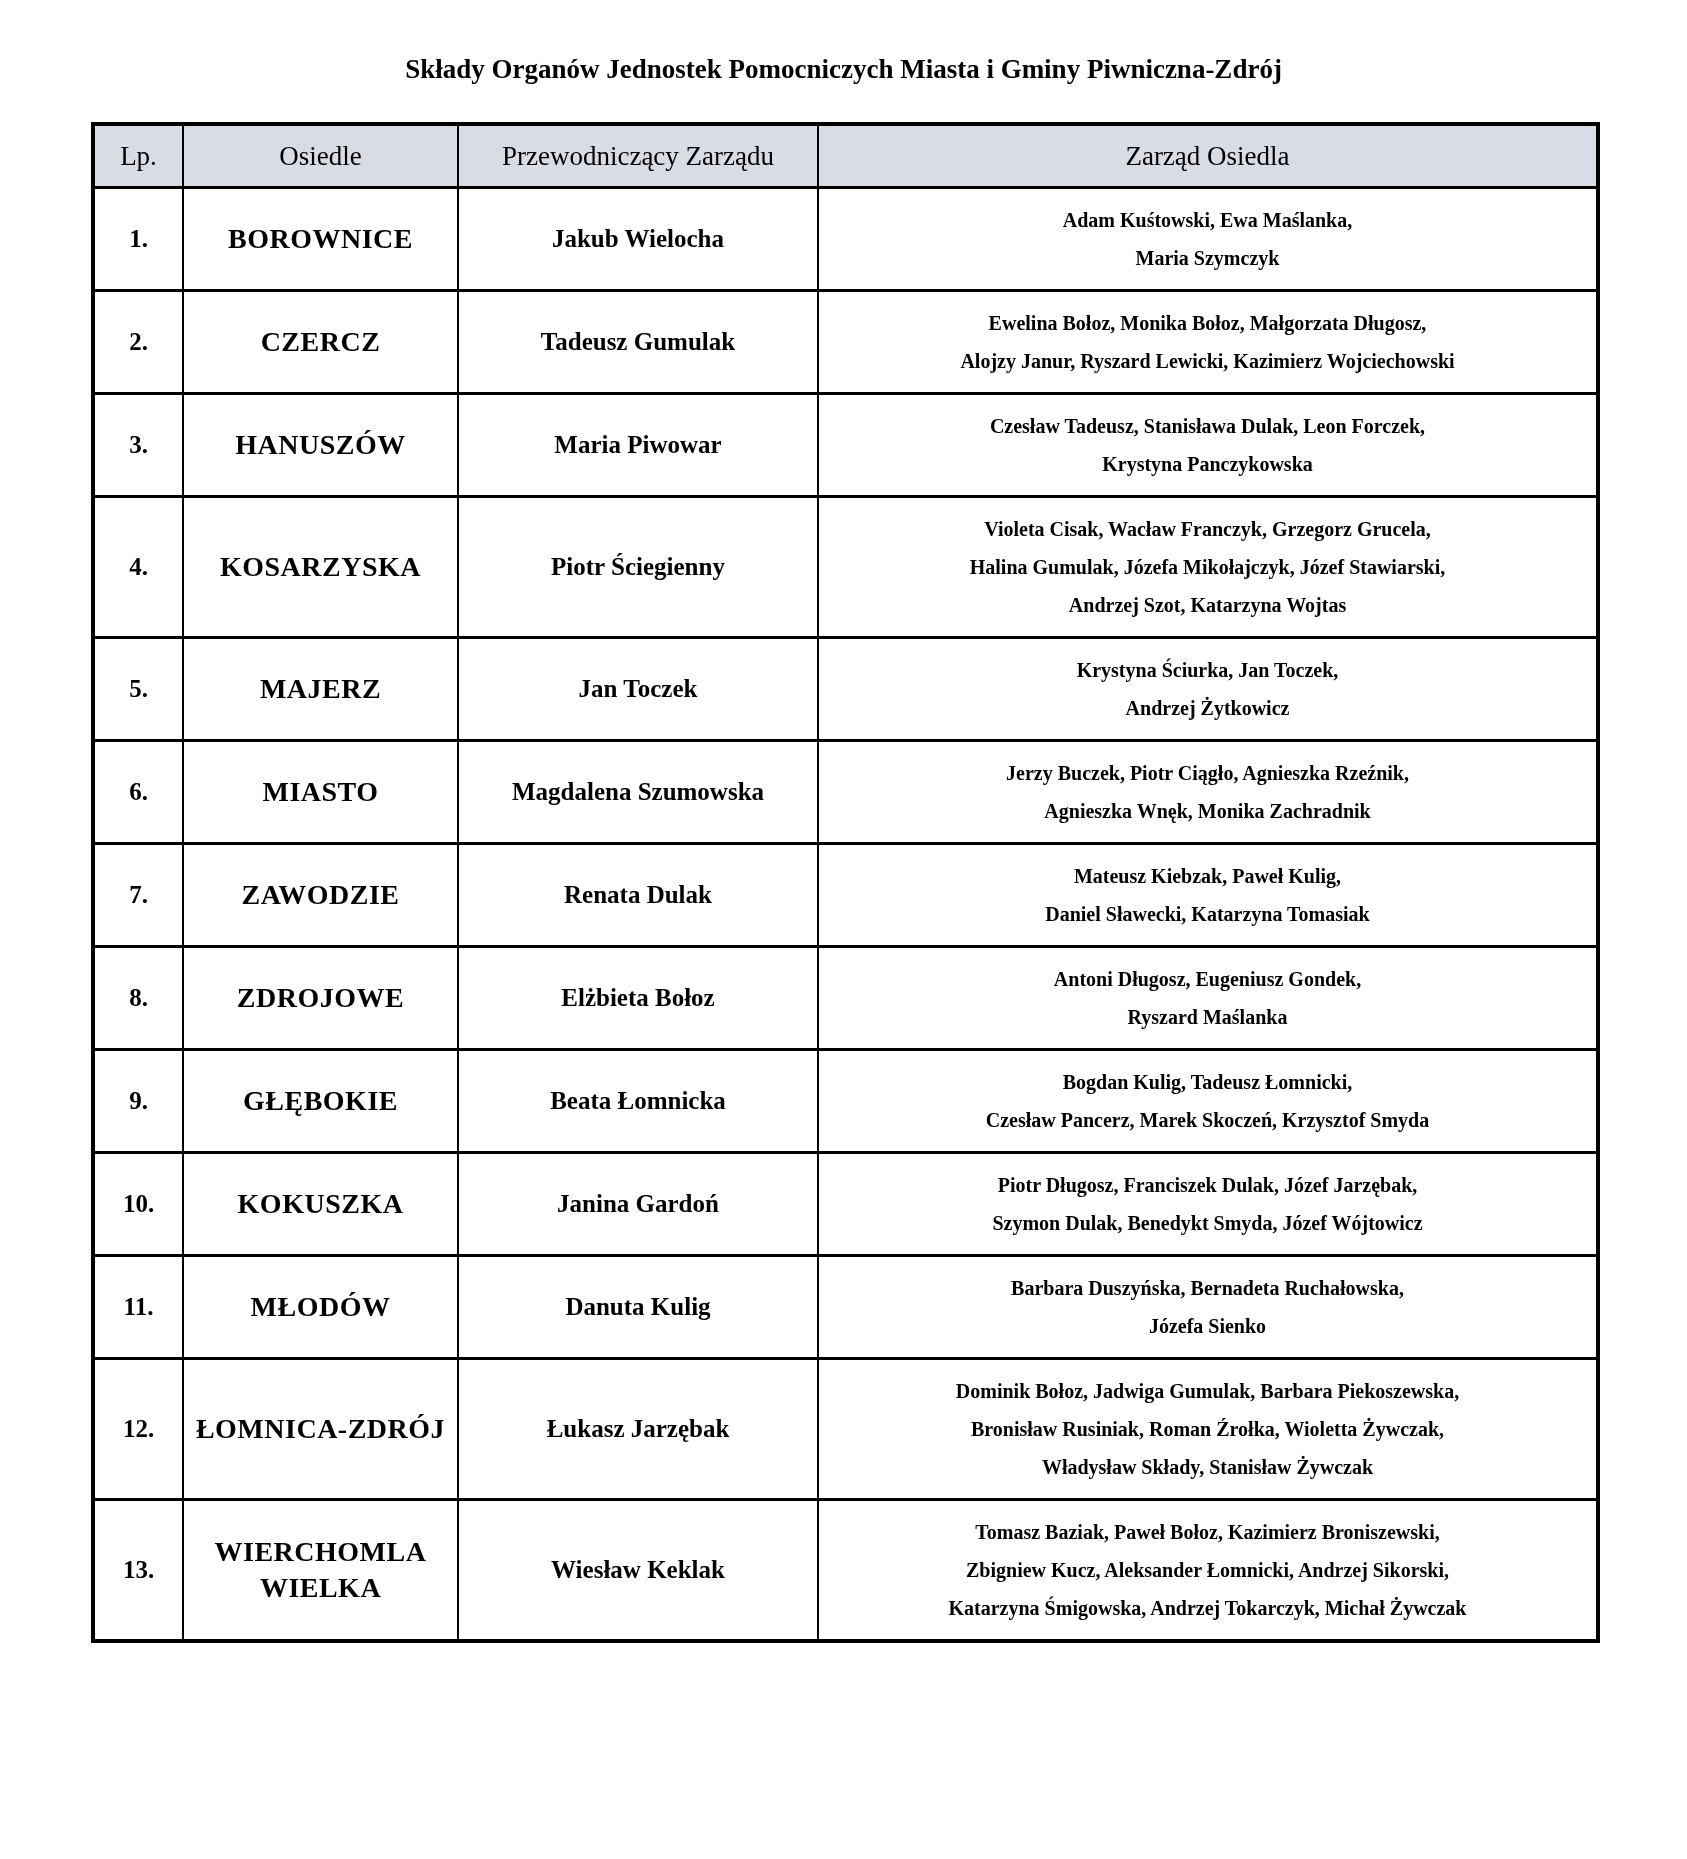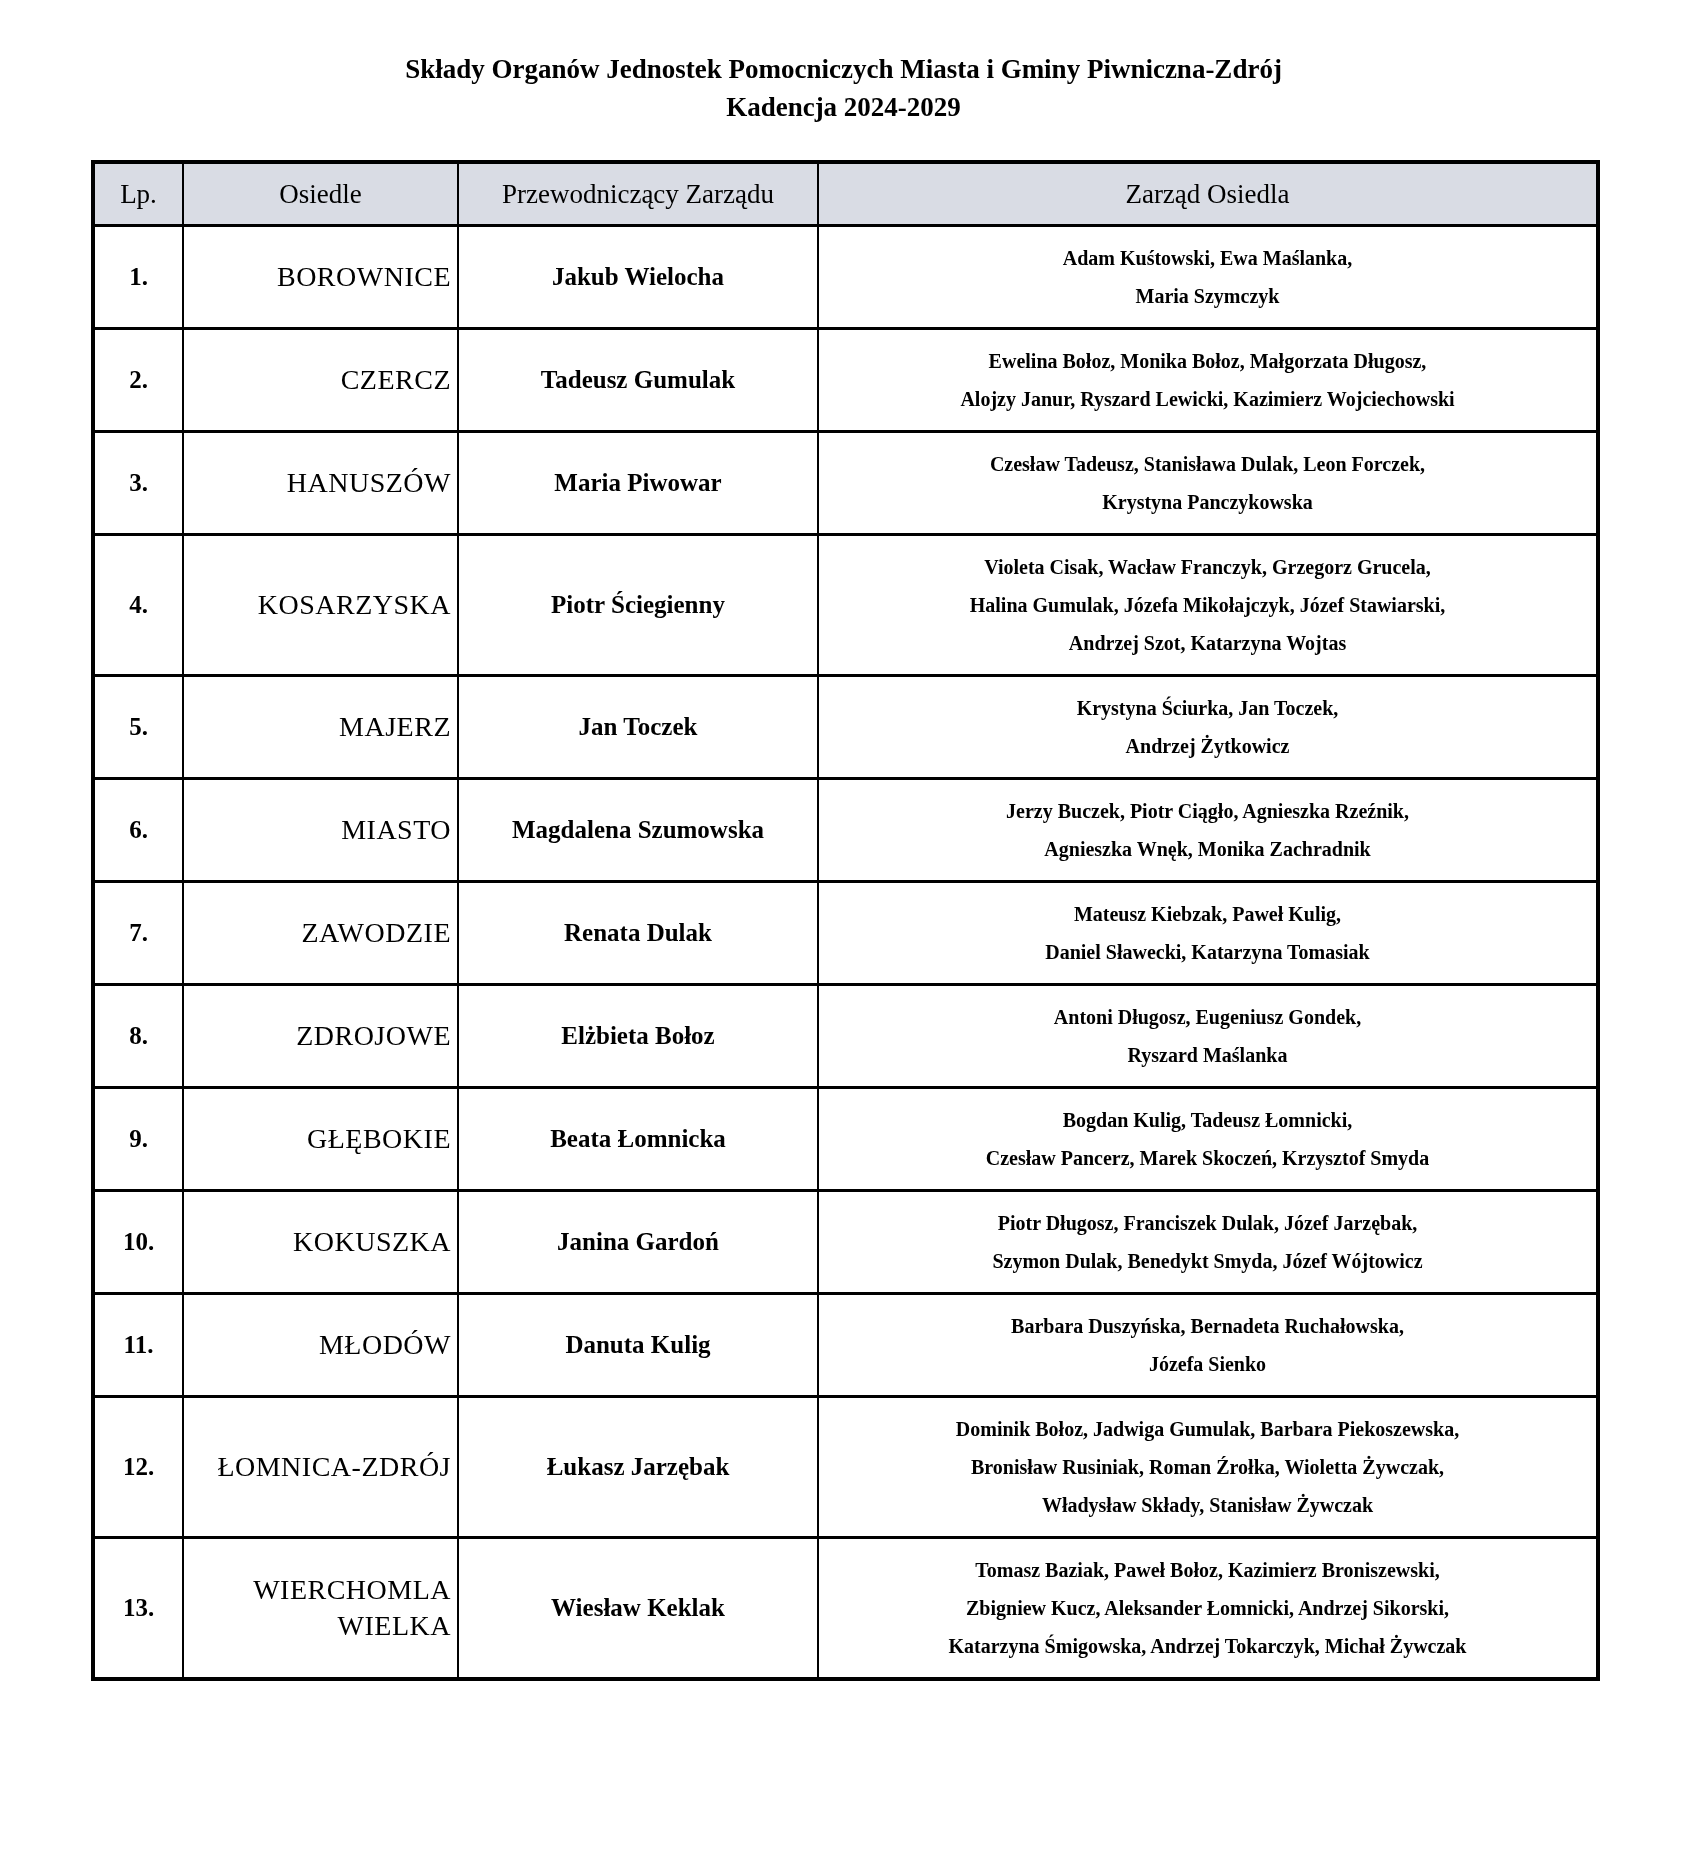--- a/index.html
+++ b/index.html
@@ -49,23 +49,23 @@
   col.c-os   { width: 275px; }
   col.c-prz  { width: 360px; }
   col.c-zar  { width: 780px; }
   td.lp {
     text-align: center;
     font-weight: bold;
     font-size: 25px;
     padding: 4px;
   }
   td.osiedle {
-    text-align: right;
+    text-align: center;
     font-size: 28px;
-    font-weight: normal;
+    font-weight: bold;
     letter-spacing: 0.5px;
     padding: 4px 6px;
     line-height: 36px;
   }
   td.chair {
     text-align: center;
     font-weight: bold;
     font-size: 25px;
     padding: 4px 8px;
   }
@@ -77,21 +77,20 @@
   }
   .board-line { line-height: 38px; }
 </style>
 </head>
 <body>
 
 <div class="page">
 
   <div class="title-block">
     <div>Składy Organów Jednostek Pomocniczych Miasta i Gminy Piwniczna-Zdrój</div>
-    <div>Kadencja 2024-2029</div>
   </div>
 
   <table class="roster">
     <colgroup>
       <col class="c-lp">
         <col class="c-os">
         <col class="c-prz">
         <col class="c-zar">
     </colgroup>
     <thead>

